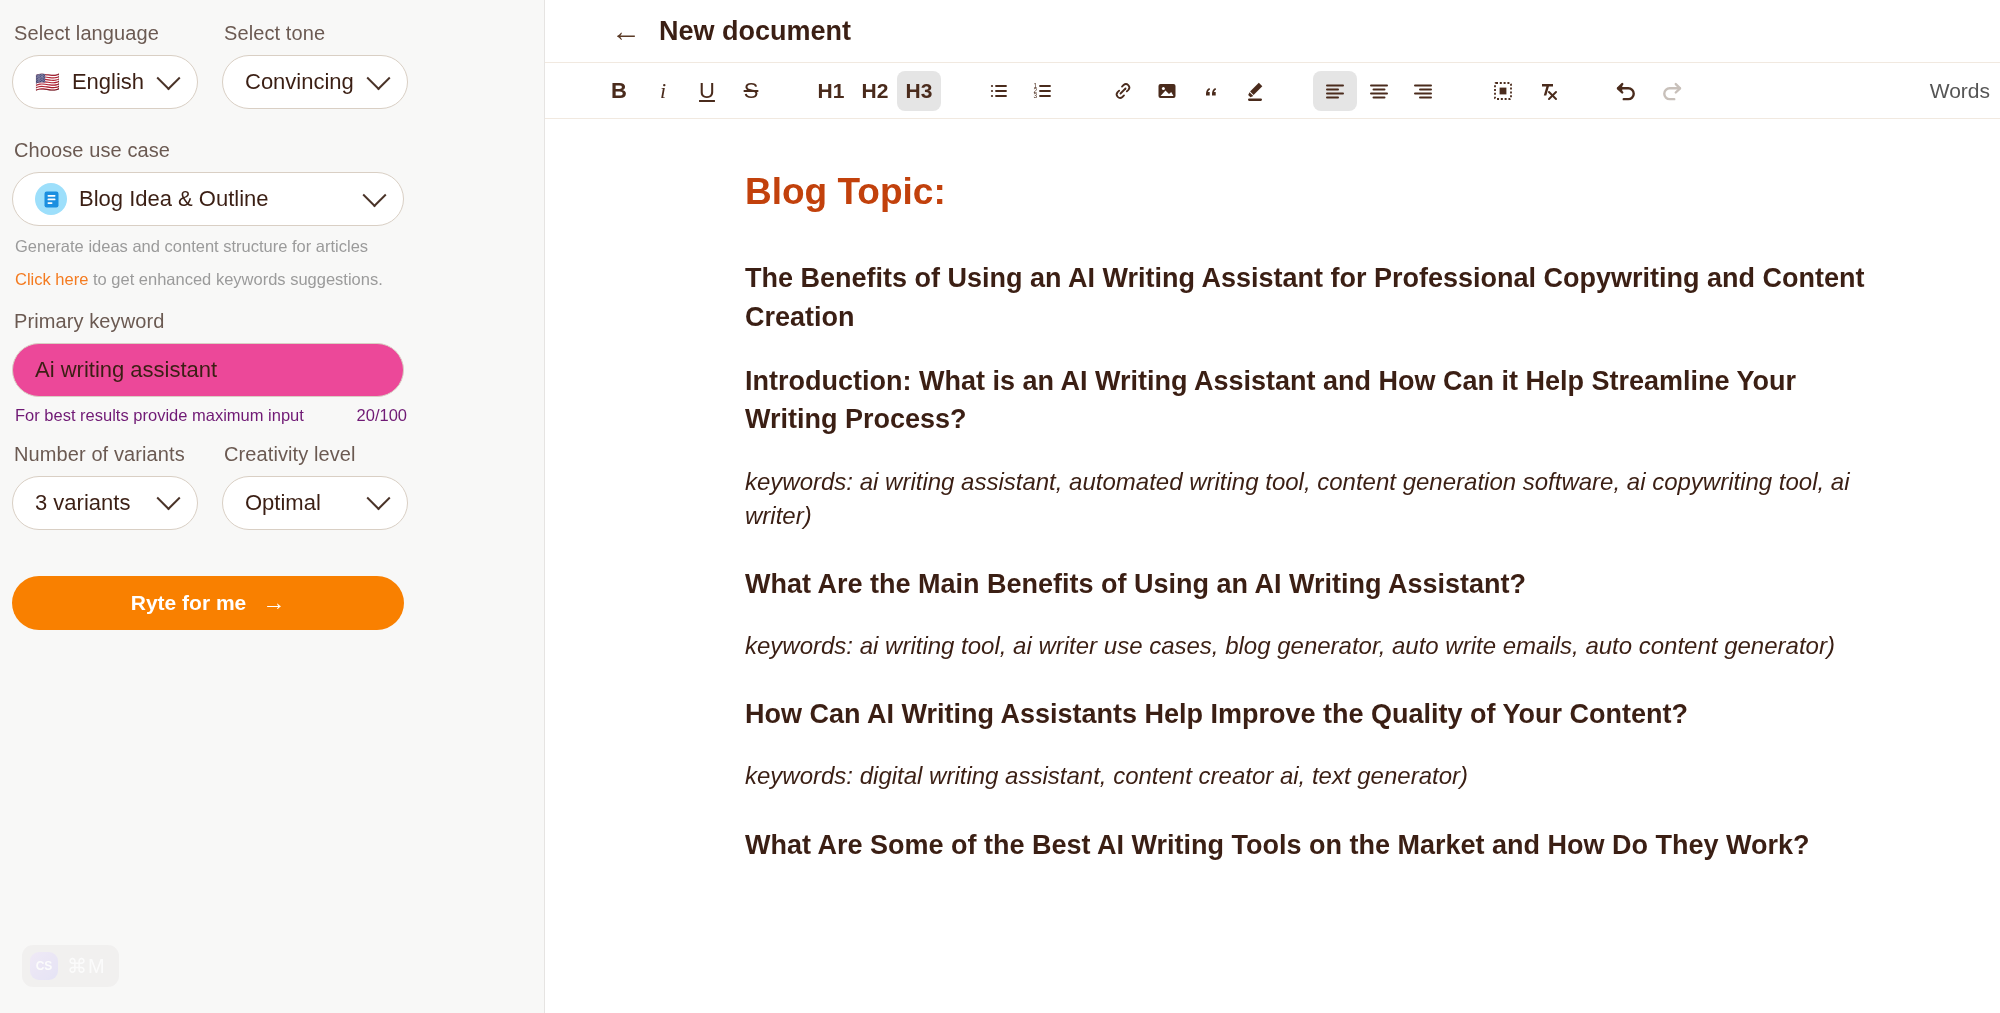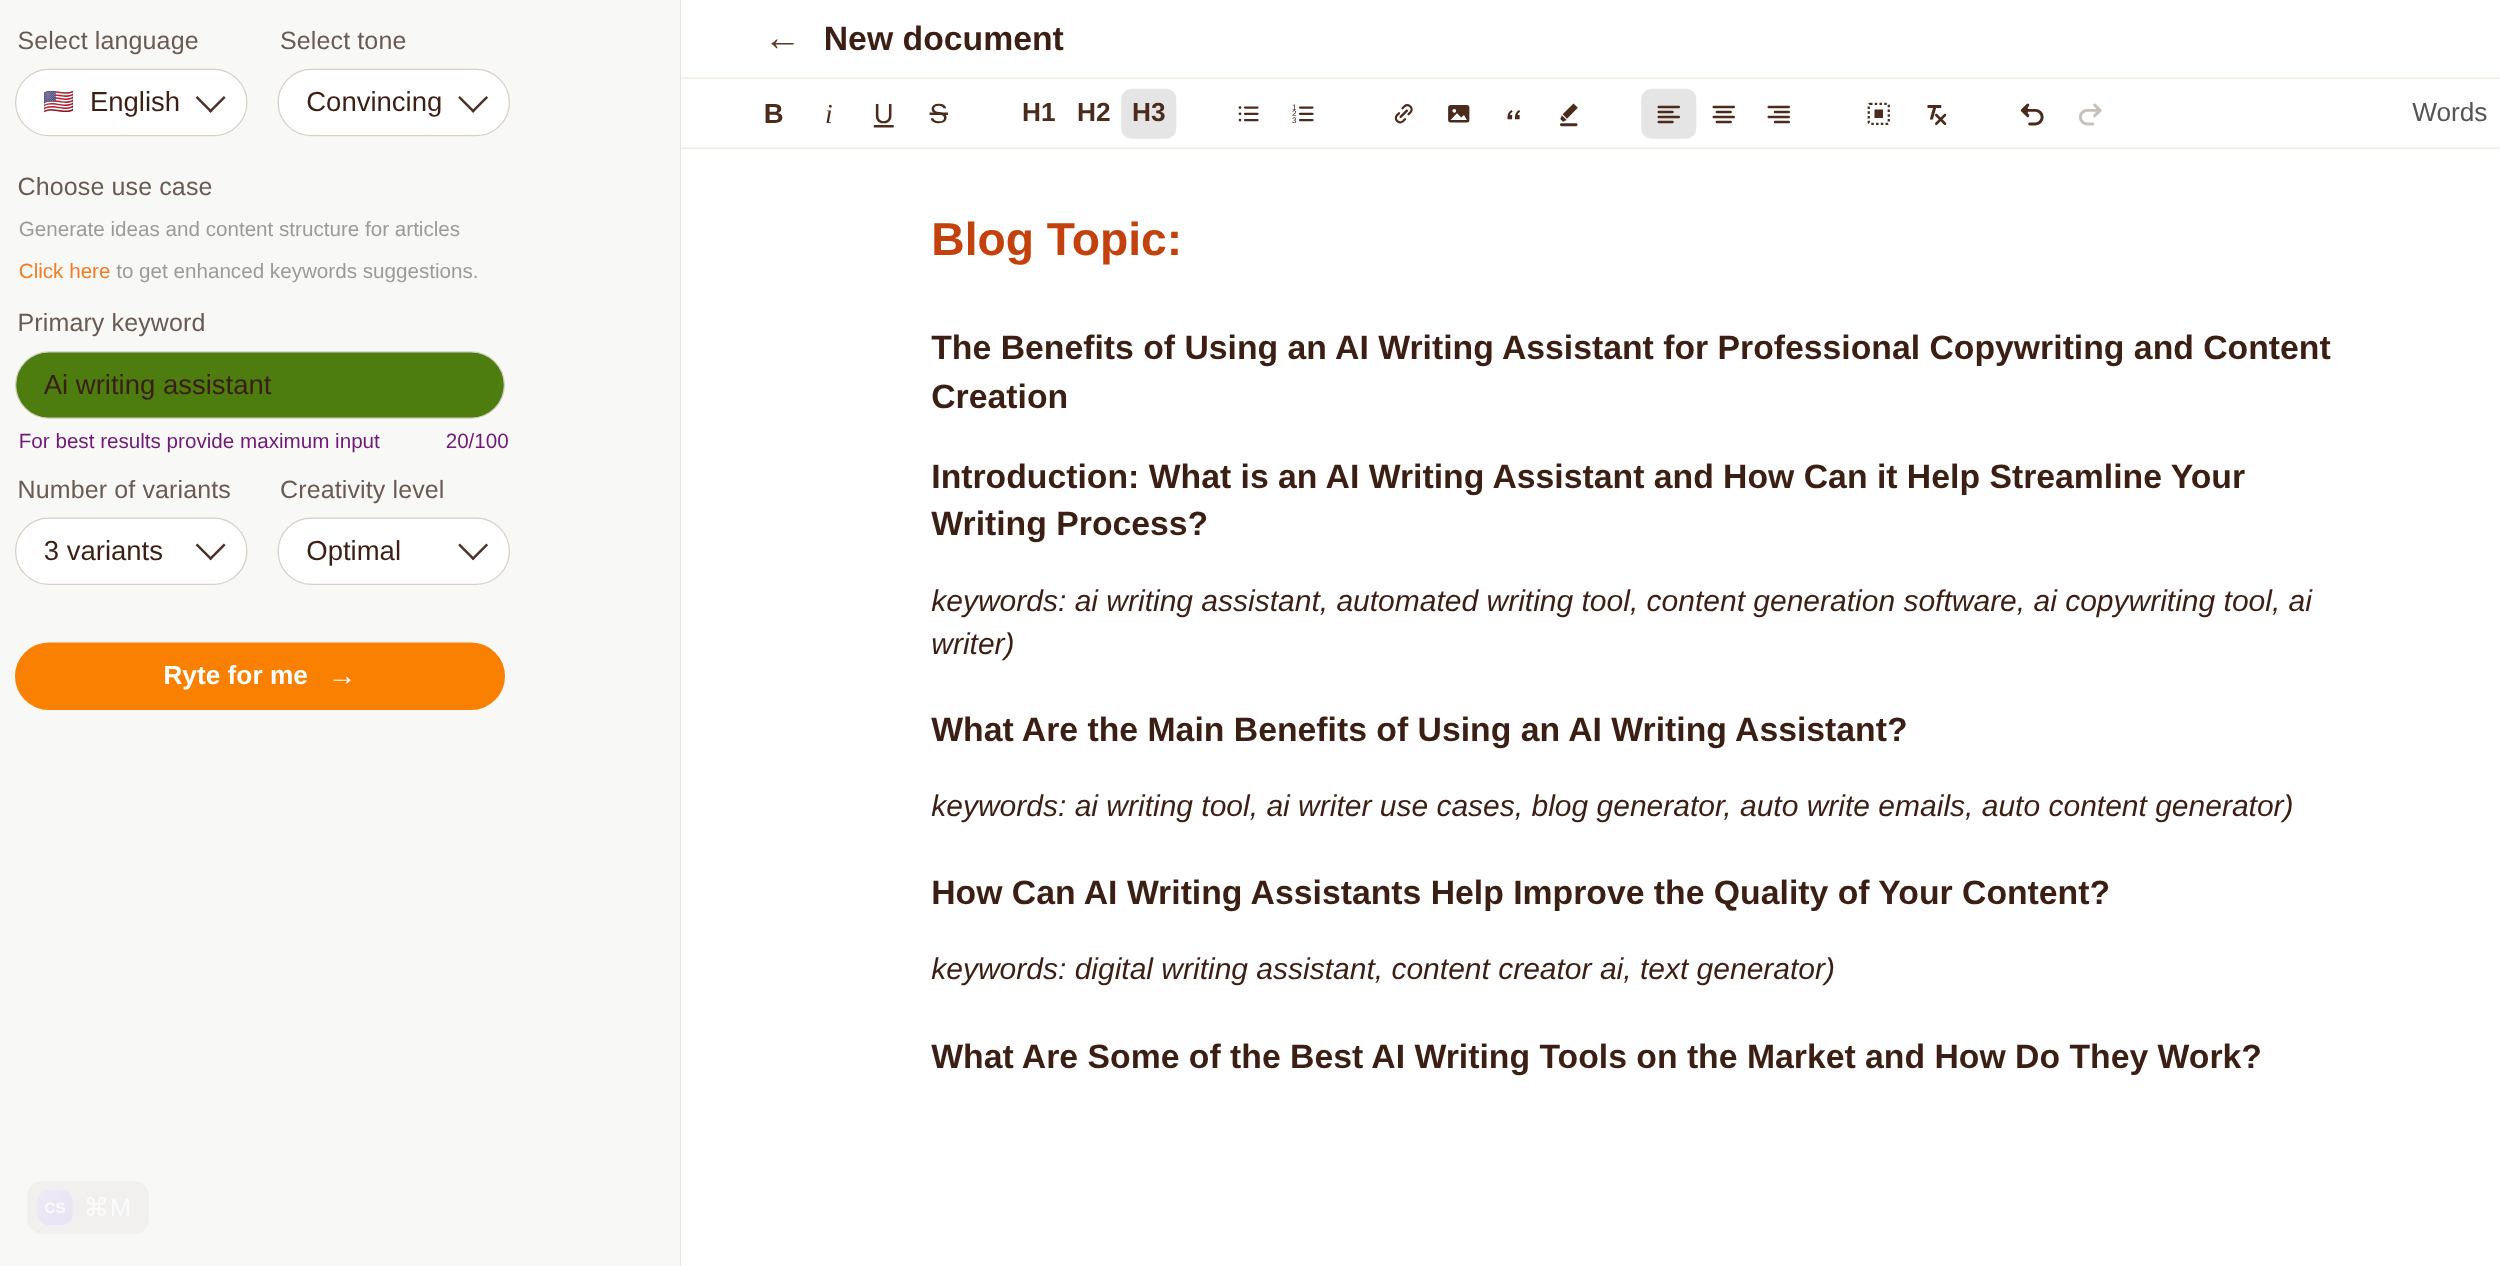--- a/index.html
+++ b/index.html
@@ -51,21 +51,21 @@
   .usecase-icon svg { display: block; }
 
   .helper {
     font-size: 16.5px; color: #9b9b9b; line-height: 1.5;
     margin: 8px 0 0 3px;
   }
   .helper a { color: #f47b20; text-decoration: none; cursor: pointer; }
 
   .textinput {
     height: 54px; width: 392px; border: 1px solid #d9cfc4; border-radius: 27px;
-    background: #4d7c0f; display: flex; align-items: center;
+    background: #ec4899; display: flex; align-items: center;
     padding: 0 22px; font-size: 22px; color: #3b1f14;
   }
   .meta-row {
     display: flex; justify-content: space-between; width: 392px;
     font-size: 16.5px; color: #701a75; margin: 9px 0 0 3px;
   }
 
   .cta {
     width: 392px; height: 54px; border-radius: 27px; border: none;
     background: #f98000; color: #ffffff; font-size: 21px; font-weight: bold;
@@ -157,20 +157,34 @@
           <span class="select-left">
             <span class="select-val">Convincing</span>
           </span>
           <span class="chev"></span>
         </div>
       </div>
     </div>
 
     <div class="field" style="margin-top:16px">
       <span class="field-label">Choose use case</span>
+      <div class="select full">
+        <span class="select-left">
+          <span class="usecase-icon">
+            <svg width="19" height="19" viewBox="0 0 19 19">
+              <rect x="2.5" y="1.5" width="14" height="16" rx="2.2" fill="#1a8fe0"></rect>
+              <rect x="5.5" y="5" width="8" height="1.7" rx=".85" fill="#ffffff"></rect>
+              <rect x="5.5" y="8.6" width="8" height="1.7" rx=".85" fill="#ffffff"></rect>
+              <rect x="5.5" y="12.2" width="5" height="1.7" rx=".85" fill="#ffffff"></rect>
+            </svg>
+          </span>
+          <span class="select-val">Blog Idea &amp; Outline</span>
+        </span>
+        <span class="chev"></span>
+      </div>
       <div class="helper">Generate ideas and content structure for articles</div>
       <div class="helper"><a>Click here</a><span> to get enhanced keywords suggestions.</span></div>
     </div>
 
     <div class="field" style="margin-top:18px">
       <span class="field-label">Primary keyword</span>
       <div class="textinput" placeholder="Enter your primary keyword">Ai writing assistant</div>
       <div class="meta-row">
         <span>For best results provide maximum input</span>
         <span>20/100</span>

